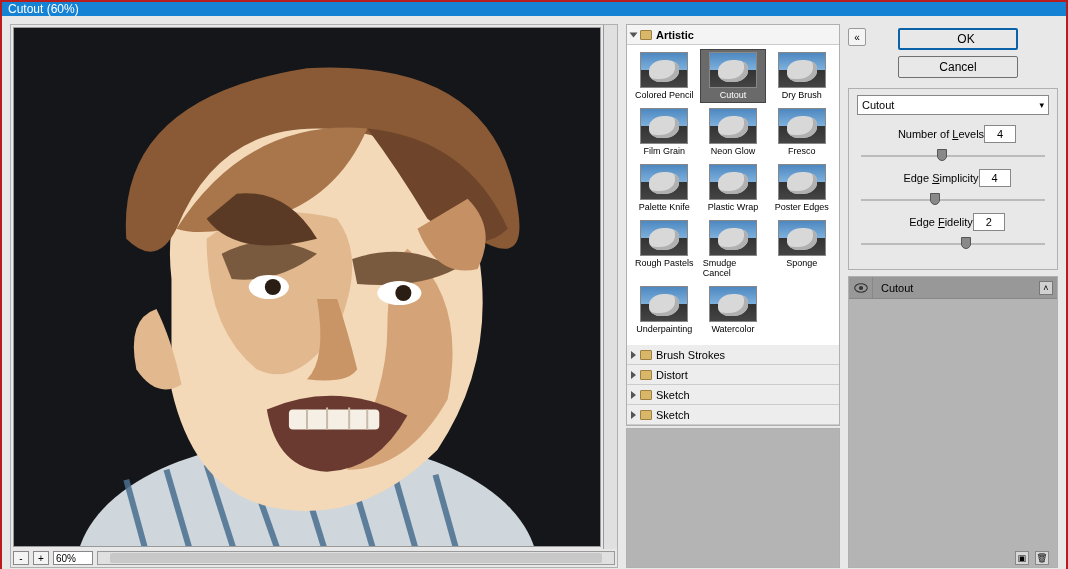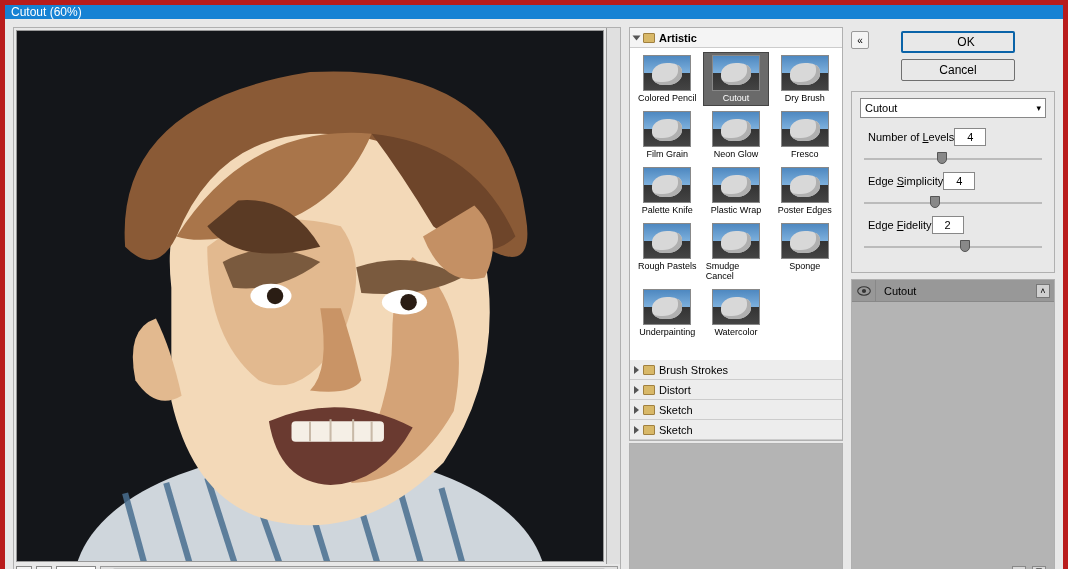--- a/index.html
+++ b/index.html
@@ -1,54 +1,54 @@
 <!DOCTYPE html>
 <html><head>
 <meta charset="utf-8">
 <style>
   * { box-sizing: border-box; margin: 0; padding: 0; font-family: "Segoe UI", Tahoma, sans-serif; }
   body { background: #c0c0c0; width: 1068px; height: 569px; overflow: hidden; }
-  .window { width: 1068px; height: 569px; background: #e4e4e4; border: 5px solid #b91c1c; display: flex; flex-direction: column; }
+  .window { width: 1068px; height: 569px; background: #e4e4e4; border: 2px solid #b91c1c; display: flex; flex-direction: column; }
   .titlebar { background: #1682d4; color: #fff; height: 22px; font-size: 12px; display: flex; align-items: center; padding: 0 6px; }
   .body { flex: 1; background: #e8e8e8; display: flex; padding: 8px; gap: 8px; }
   .preview-pane { flex: 0 0 608px; display: flex; flex-direction: column; background: #e8e8e8; border: 1px solid #b0b0b0; }
   .preview-inner { flex: 1; background: #fff; border: 1px solid #999; margin: 2px; position: relative; overflow: hidden; }
   .preview-inner svg { display: block; }
   .preview-bottom { height: 18px; display: flex; align-items: center; gap: 4px; padding: 0 2px; }
   .zoom-btn { width: 16px; height: 14px; border: 1px solid #888; background: #f4f4f4; font-size: 10px; display: flex; align-items: center; justify-content: center; cursor: pointer; }
   .zoom-field { width: 40px; height: 14px; font-size: 10px; border: 1px solid #888; background: #fff; padding: 0 2px; display: flex; align-items: center; }
   .h-scroll { flex: 1; height: 14px; background: #e0e0e0; border: 1px solid #999; position: relative; }
   .h-scroll::before { content: ""; position: absolute; left: 12px; right: 12px; top: 1px; bottom: 1px; background: #c8c8c8; border-radius: 2px; }
   .v-scroll { width: 14px; background: #e0e0e0; border-left: 1px solid #999; }
 
   .gallery-pane { flex: 0 0 214px; display: flex; flex-direction: column; background: #e8e8e8; }
   .gallery-top { flex: 1; border: 1px solid #b0b0b0; background: #3b82f6; display: flex; flex-direction: column; overflow: hidden; }
   .cat-header { height: 20px; background: #f4f4f4; border-bottom: 1px solid #ccc; font-size: 11px; font-weight: bold; display: flex; align-items: center; padding: 0 4px; gap: 4px; }
   .cat-header.sub { font-weight: normal; background: #ededed; cursor: pointer; }
   .tri { width: 0; height: 0; border-top: 4px solid transparent; border-bottom: 4px solid transparent; border-left: 5px solid #555; display: inline-block; }
   .tri.open { transform: rotate(90deg); }
   .folder-icon { width: 12px; height: 10px; background: #d8b868; border: 1px solid #a08040; border-radius: 1px; }
-  .thumb-grid { display: grid; grid-template-columns: repeat(3, 1fr); gap: 2px; padding: 4px 4px 20px 4px; background: #fff; }
+  .thumb-grid { display: grid; grid-template-columns: repeat(3, 1fr); gap: 2px; padding: 4px 4px 8px 4px; background: #fff; }
   .thumb { display: flex; flex-direction: column; align-items: center; font-size: 9px; cursor: pointer; padding: 2px; border: 1px solid transparent; }
   .thumb.selected { background: #6a6a6a; color: #fff; border: 1px solid #444; }
   .thumb-img { width: 48px; height: 36px; background: linear-gradient(#4e88c0, #7db0dd 50%, #333 50%, #444); border: 1px solid #888; margin-bottom: 2px; position: relative; overflow: hidden; }
   .thumb-img::before { content: ""; position: absolute; width: 30px; height: 22px; background: #d8d8d8; border-radius: 50% 40% 50% 40%; left: 8px; top: 7px; box-shadow: inset -4px -3px 0 #b0b0b0; }
   .cat-list { background: #ededed; }
   .gallery-bottom { flex: 0 0 140px; border: 1px solid #b0b0b0; background: #b4b4b4; margin-top: 2px; }
 
   .right-pane { flex: 1; display: flex; flex-direction: column; gap: 6px; }
   .btn-row { display: flex; flex-direction: column; gap: 6px; padding: 4px 40px 4px 50px; position: relative; }
   .collapse-btn { position: absolute; left: 0; top: 4px; width: 18px; height: 18px; border: 1px solid #999; background: #f4f4f4; border-radius: 2px; display: flex; align-items: center; justify-content: center; font-size: 10px; cursor: pointer; }
   .btn { height: 22px; border: 1px solid #707070; background: #e8e8e8; font-size: 12px; cursor: pointer; display: flex; align-items: center; justify-content: center; border-radius: 2px; }
   .btn.primary { border: 2px solid #0a63a8; font-weight: 400; padding-left: 16px; }
 
   .params { border: 1px solid #b0b0b0; background: #e8e8e8; padding: 6px 8px 12px 8px; }
   .combo { width: 100%; height: 20px; border: 1px solid #888; background: #fff; font-size: 11px; display: flex; align-items: center; padding: 0 4px; justify-content: space-between; margin-bottom: 10px; cursor: pointer; }
   .combo::after { content: "▾"; font-size: 9px; }
-  .param-row { display: flex; align-items: center; justify-content: flex-start; font-size: 11px; margin-bottom: 4px; }
+  .param-row { display: flex; align-items: center; justify-content: center; font-size: 11px; margin-bottom: 4px; }
   .param-label { padding-left: 8px; }
   .param-input { width: 32px; height: 18px; border: 1px solid #888; background: #fff; font-size: 11px; text-align: center; display: flex; align-items: center; justify-content: center; }
   .slider { height: 14px; position: relative; margin: 0 4px 8px 4px; }
   .slider-track { position: absolute; left: 0; right: 0; top: 8px; height: 2px; background: #bbb; }
   .slider-thumb { position: absolute; width: 10px; height: 12px; top: 2px; background: #888; border: 1px solid #555; border-radius: 0 0 5px 5px; transform: translateX(-50%); cursor: pointer; }
 
   .layers { flex: 1; border: 1px solid #b0b0b0; background: #b4b4b4; position: relative; }
   .layer-row { background: #989898; height: 22px; border-bottom: 1px solid #888; display: flex; align-items: center; font-size: 11px; }
   .eye { width: 24px; height: 100%; border-right: 1px solid #888; display: flex; align-items: center; justify-content: center; }
   .eye svg { width: 14px; height: 10px; }

